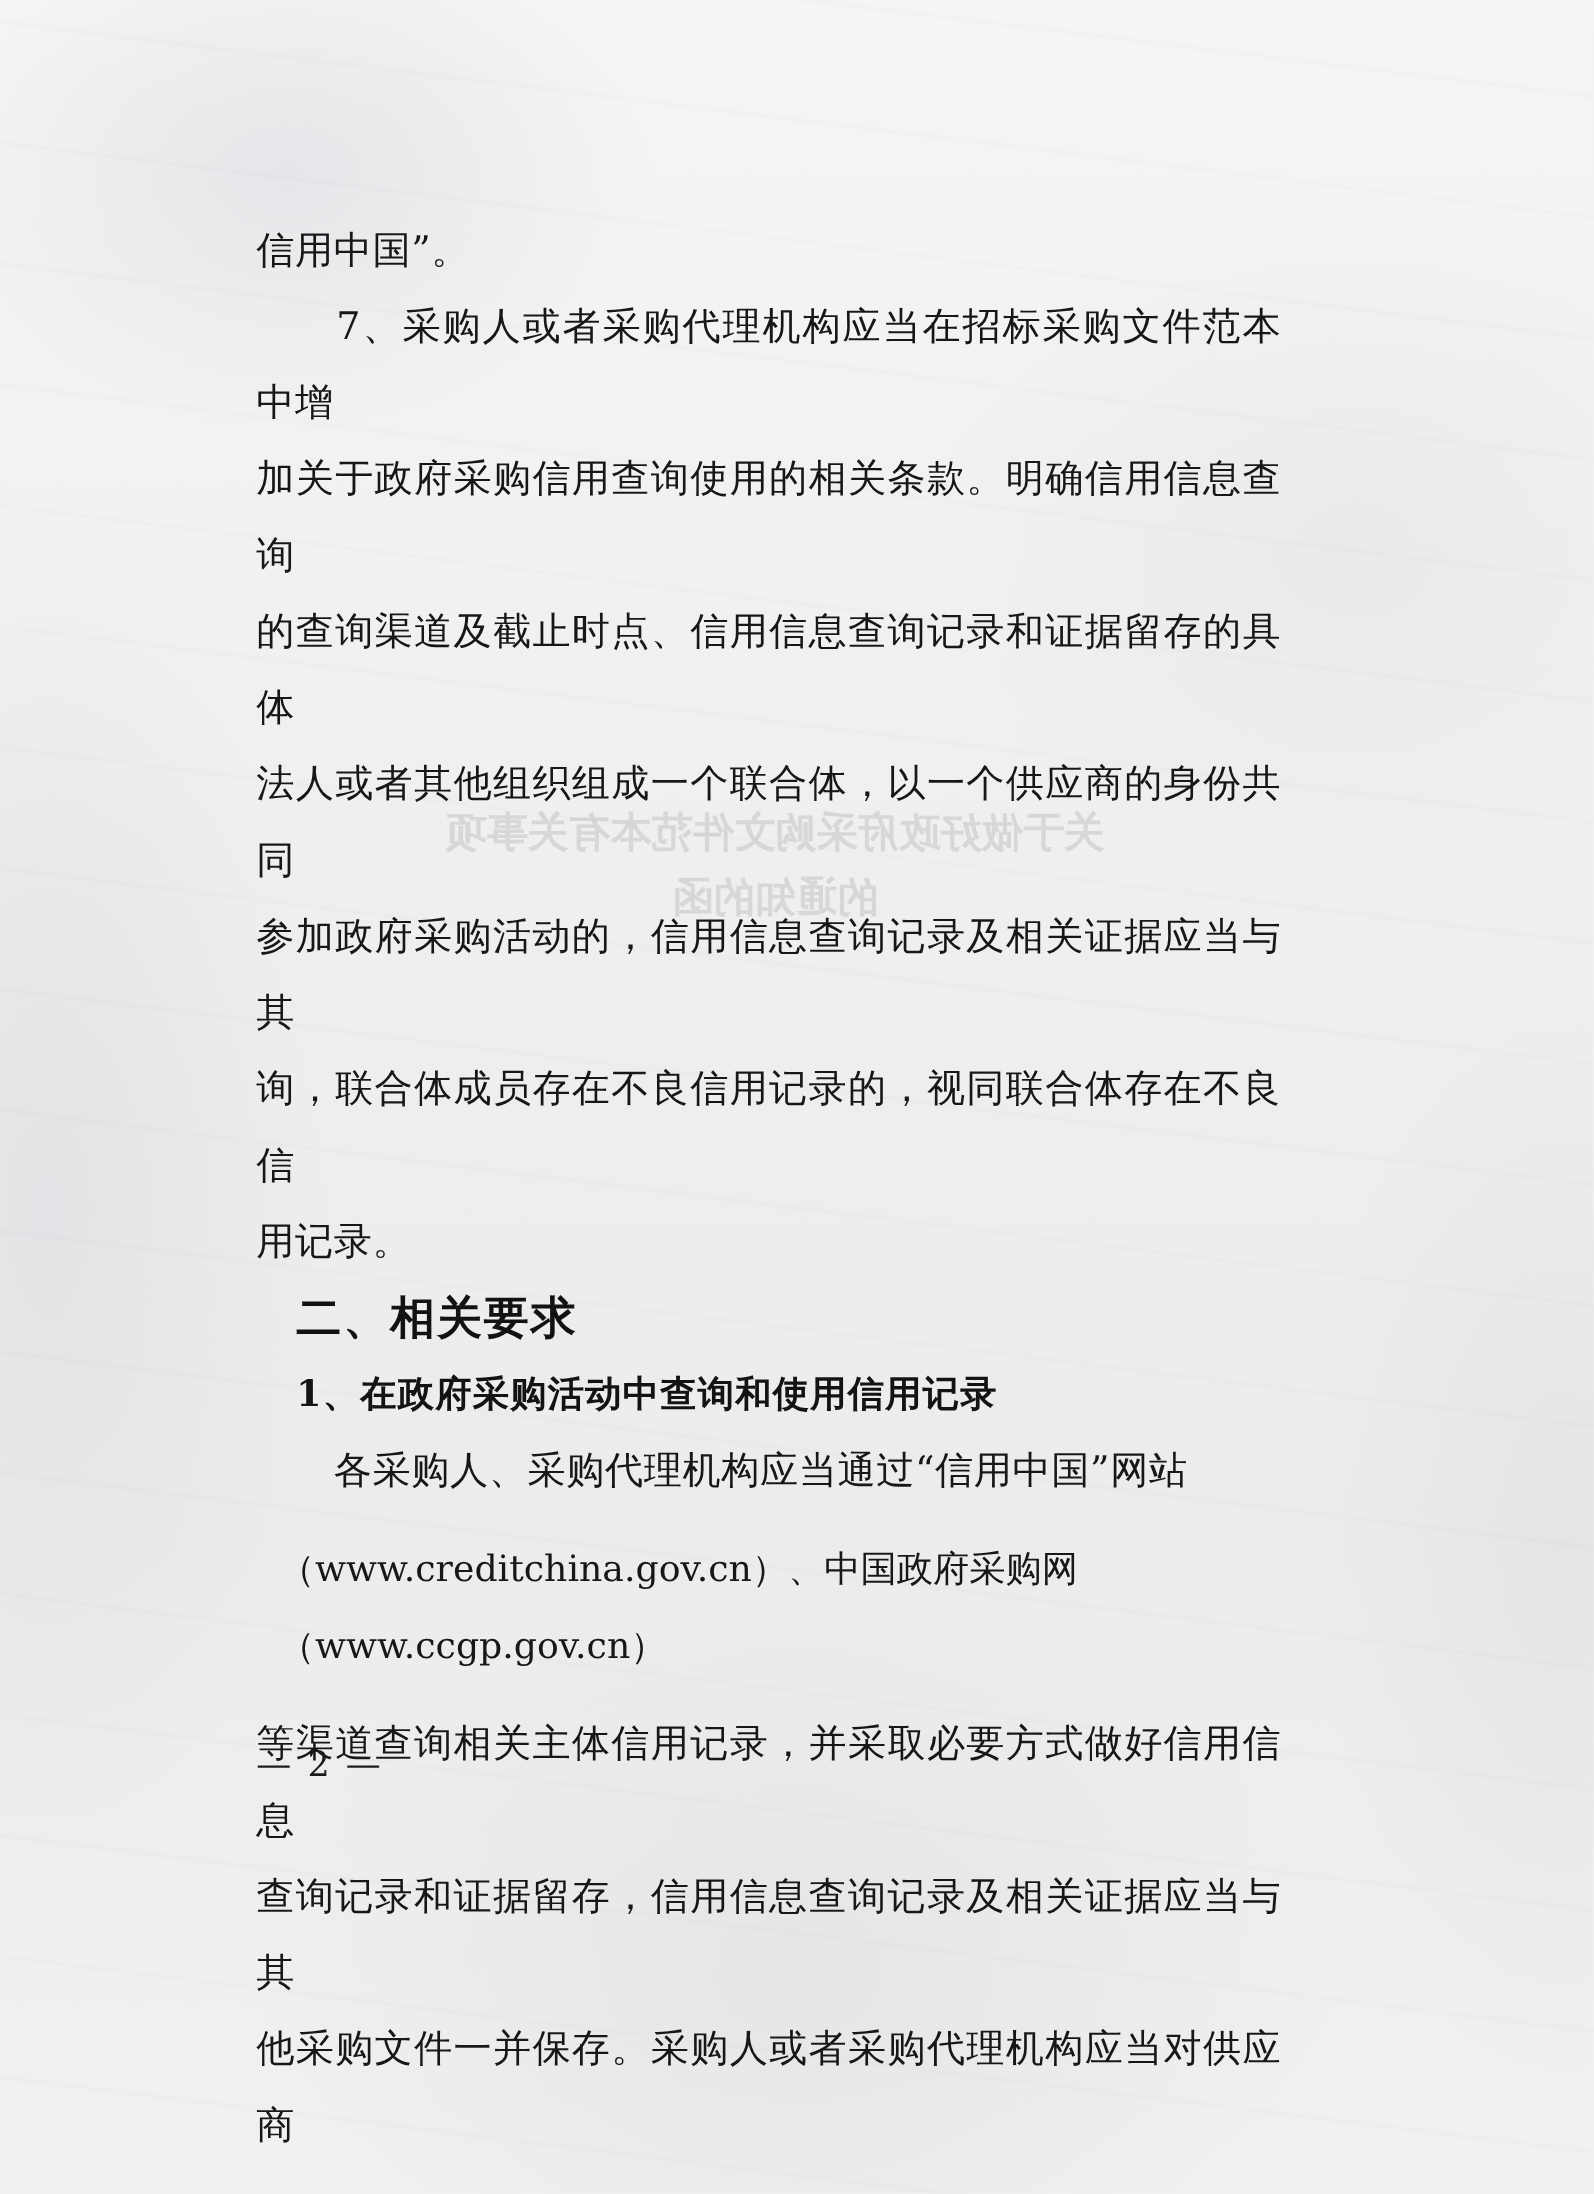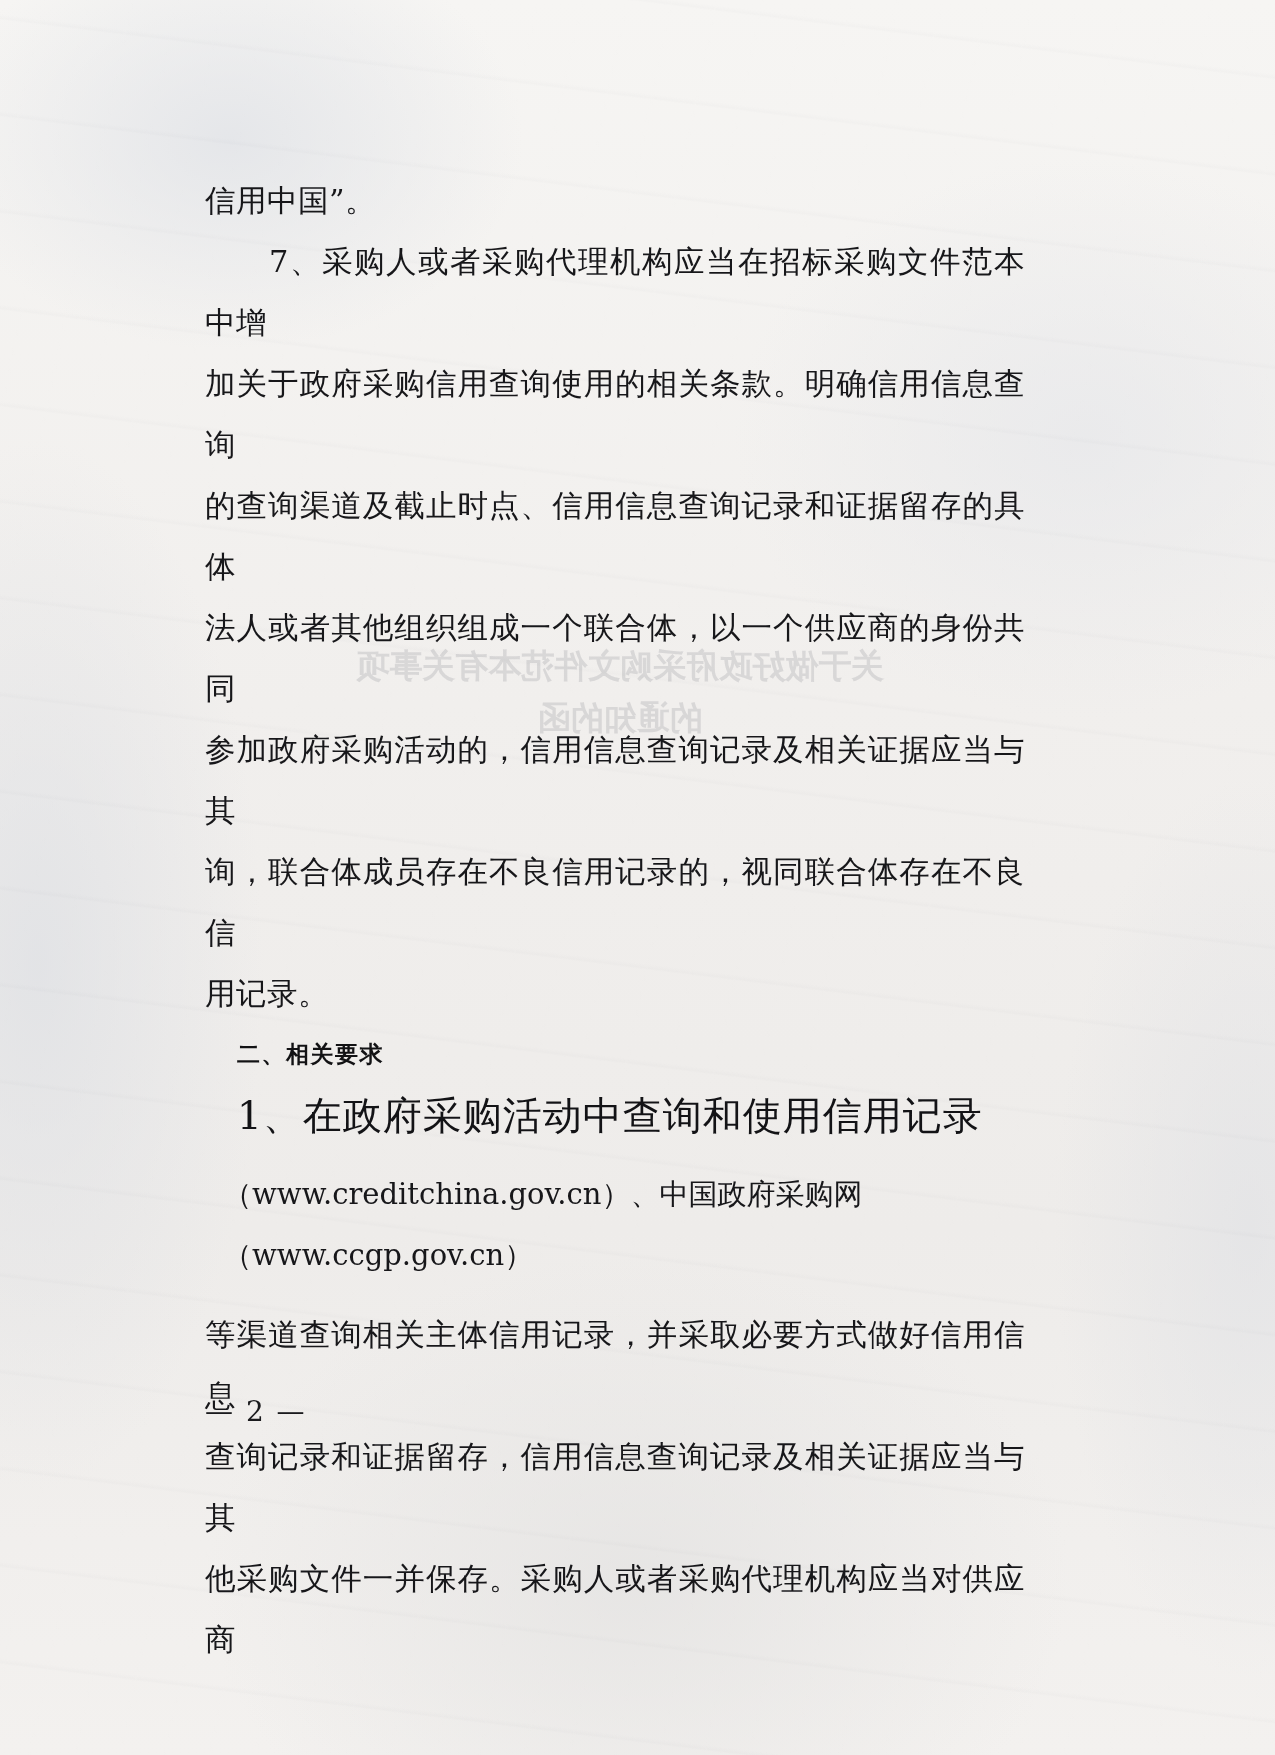--- a/index.html
+++ b/index.html
@@ -53,32 +53,32 @@
     font-size: 30.5px;
     line-height: 61px;
     letter-spacing: 0.5px;
     text-align: justify;
     white-space: pre-wrap;
     font-family: "DejaVu Serif", "Liberation Serif", serif;
     color: #17171a;
   }
   .heading {
     margin: 0;
-    font-size: 23px;
+    font-size: 36px;
     line-height: 61px;
     font-weight: bold;
     letter-spacing: 1.5px;
     color: #121214;
     font-family: "DejaVu Sans", "Liberation Sans", sans-serif;
   }
   .subheading {
     margin: 0;
-    font-size: 39px;
+    font-size: 29px;
     line-height: 61px;
-    font-weight: normal;
+    font-weight: bold;
     letter-spacing: 1px;
     color: #131316;
     font-family: "DejaVu Serif", "Liberation Serif", serif;
   }
   .url-line {
     margin: 18px;
     font-size: 29px;
     line-height: 61px;
     letter-spacing: 0px;
     color: #17171a;
@@ -137,20 +137,21 @@
       <p class="body-line">参加政府采购活动的，信用信息查询记录及相关证据应当与其</p>
       <p class="body-line">询，联合体成员存在不良信用记录的，视同联合体存在不良信</p>
       <p class="body-line">用记录。</p>
     </div>
 
     <p class="heading" style="text-indent:32px;">二、相关要求</p>
 
     <p class="subheading" style="text-indent:32px;">1、在政府采购活动中查询和使用信用记录</p>
 
     <div class="block">
+      <p class="body-line">　　各采购人、采购代理机构应当通过“信用中国”网站</p>
       <p class="url-line">（www.creditchina.gov.cn）、中国政府采购网（www.ccgp.gov.cn）</p>
       <p class="body-line">等渠道查询相关主体信用记录，并采取必要方式做好信用信息</p>
       <p class="body-line">查询记录和证据留存，信用信息查询记录及相关证据应当与其</p>
       <p class="body-line">他采购文件一并保存。采购人或者采购代理机构应当对供应商</p>
 
     </div>
 
   </div>
 
   <div class="page-number">— 2 —</div>

